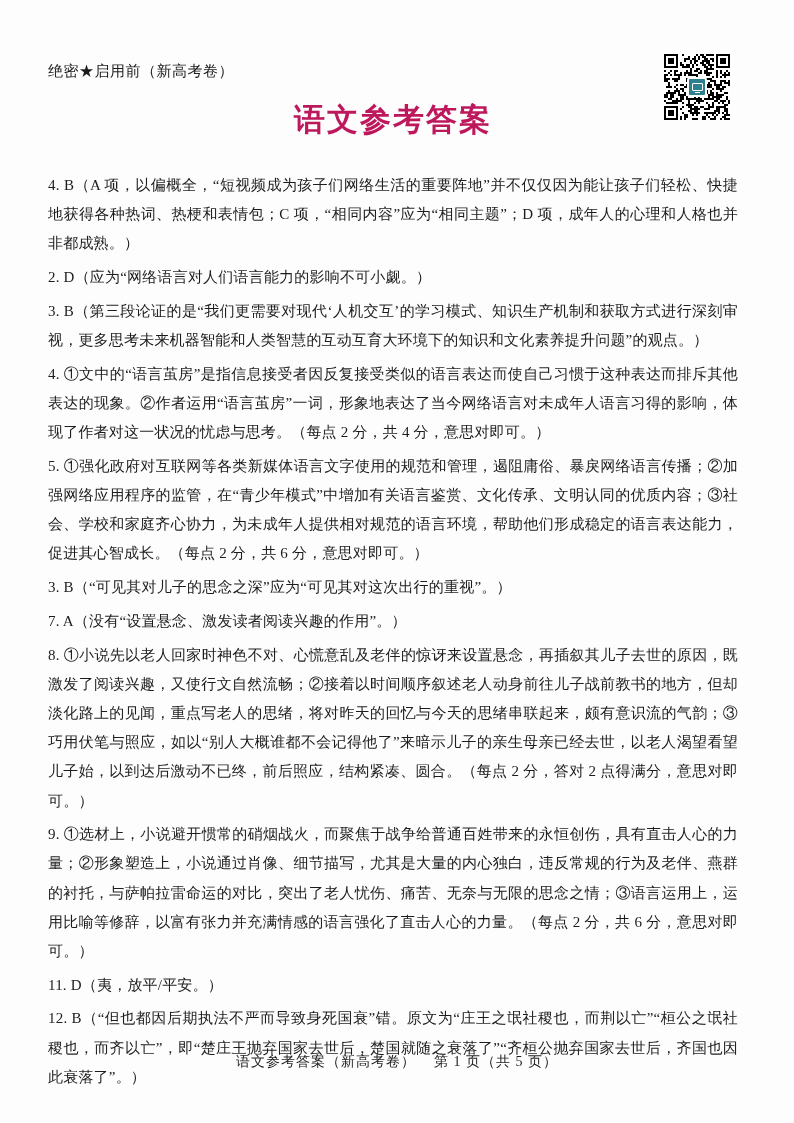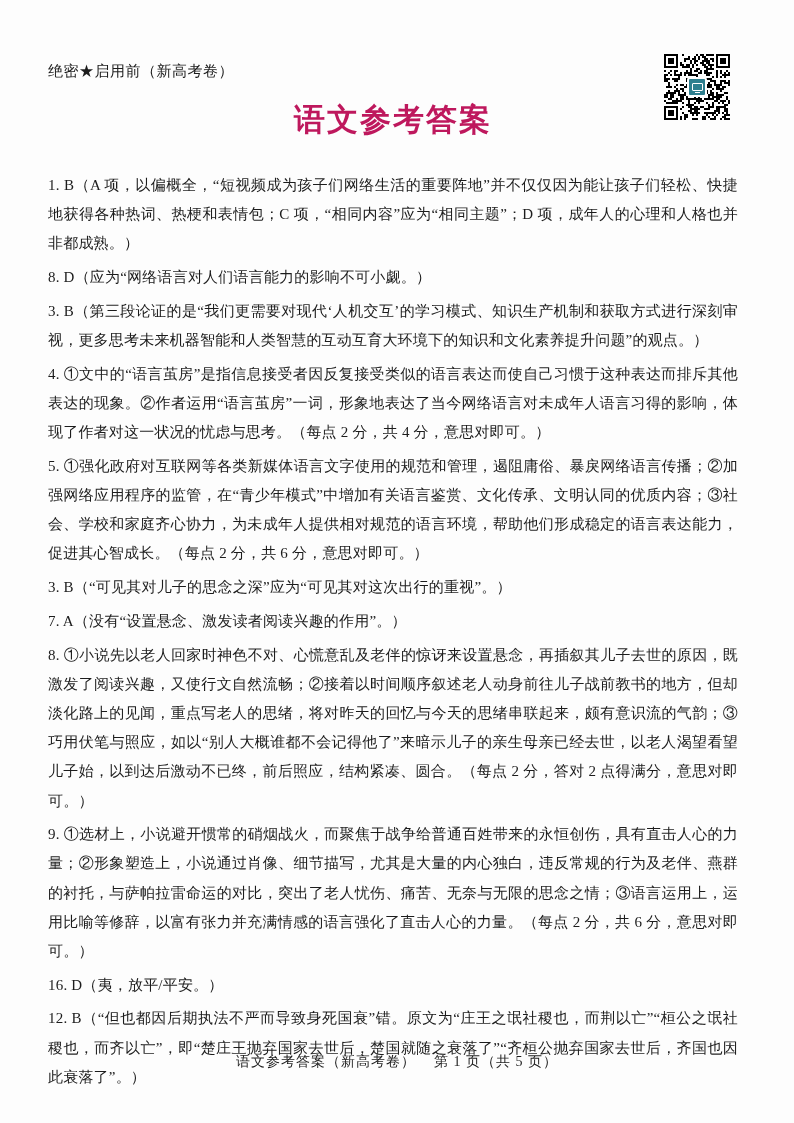--- a/index.html
+++ b/index.html
@@ -527,30 +527,30 @@
           <rect x="1" y="27" width="5" height="5" fill="#fff"></rect>
           <rect x="2" y="28" width="3" height="3" fill="#000"></rect>
         </svg>
       <div class="qr-center">
         <div class="monitor"></div>
       </div>
     </div>
   </div>
 
   <div class="answers">
-    <p>1. B（A 项，以偏概全，“短视频成为孩子们网络生活的重要阵地”并不仅仅因为能让孩子们轻松、快捷地获得各种热词、热梗和表情包；C 项，“相同内容”应为“相同主题”；D 项，成年人的心理和人格也并非都成熟。）</p>
-    <p>8. D（应为“网络语言对人们语言能力的影响不可小觑。）</p>
+    <p>4. B（A 项，以偏概全，“短视频成为孩子们网络生活的重要阵地”并不仅仅因为能让孩子们轻松、快捷地获得各种热词、热梗和表情包；C 项，“相同内容”应为“相同主题”；D 项，成年人的心理和人格也并非都成熟。）</p>
+    <p>2. D（应为“网络语言对人们语言能力的影响不可小觑。）</p>
     <p>3. B（第三段论证的是“我们更需要对现代‘人机交互’的学习模式、知识生产机制和获取方式进行深刻审视，更多思考未来机器智能和人类智慧的互动互育大环境下的知识和文化素养提升问题”的观点。）</p>
     <p>4. ①文中的“语言茧房”是指信息接受者因反复接受类似的语言表达而使自己习惯于这种表达而排斥其他表达的现象。②作者运用“语言茧房”一词，形象地表达了当今网络语言对未成年人语言习得的影响，体现了作者对这一状况的忧虑与思考。（每点 2 分，共 4 分，意思对即可。）</p>
     <p>5. ①强化政府对互联网等各类新媒体语言文字使用的规范和管理，遏阻庸俗、暴戾网络语言传播；②加强网络应用程序的监管，在“青少年模式”中增加有关语言鉴赏、文化传承、文明认同的优质内容；③社会、学校和家庭齐心协力，为未成年人提供相对规范的语言环境，帮助他们形成稳定的语言表达能力，促进其心智成长。（每点 2 分，共 6 分，意思对即可。）</p>
     <p>3. B（“可见其对儿子的思念之深”应为“可见其对这次出行的重视”。）</p>
     <p>7. A（没有“设置悬念、激发读者阅读兴趣的作用”。）</p>
     <p>8. ①小说先以老人回家时神色不对、心慌意乱及老伴的惊讶来设置悬念，再插叙其儿子去世的原因，既激发了阅读兴趣，又使行文自然流畅；②接着以时间顺序叙述老人动身前往儿子战前教书的地方，但却淡化路上的见闻，重点写老人的思绪，将对昨天的回忆与今天的思绪串联起来，颇有意识流的气韵；③巧用伏笔与照应，如以“别人大概谁都不会记得他了”来暗示儿子的亲生母亲已经去世，以老人渴望看望儿子始，以到达后激动不已终，前后照应，结构紧凑、圆合。（每点 2 分，答对 2 点得满分，意思对即可。）</p>
     <p>9. ①选材上，小说避开惯常的硝烟战火，而聚焦于战争给普通百姓带来的永恒创伤，具有直击人心的力量；②形象塑造上，小说通过肖像、细节描写，尤其是大量的内心独白，违反常规的行为及老伴、燕群的衬托，与萨帕拉雷命运的对比，突出了老人忧伤、痛苦、无奈与无限的思念之情；③语言运用上，运用比喻等修辞，以富有张力并充满情感的语言强化了直击人心的力量。（每点 2 分，共 6 分，意思对即可。）</p>
-    <p>16. D（夷，放平/平安。）</p>
+    <p>11. D（夷，放平/平安。）</p>
     <p>12. B（“但也都因后期执法不严而导致身死国衰”错。原文为“庄王之氓社稷也，而荆以亡”“桓公之氓社稷也，而齐以亡”，即“楚庄王抛弃国家去世后，楚国就随之衰落了”“齐桓公抛弃国家去世后，齐国也因此衰落了”。）</p>
   </div>
 
   <div class="page-footer">
     <span>语文参考答案（新高考卷）</span><span class="sep"></span><span>第 1 页（共 5 页）</span>
   </div>
 
 </div>
 
 </body></html>

